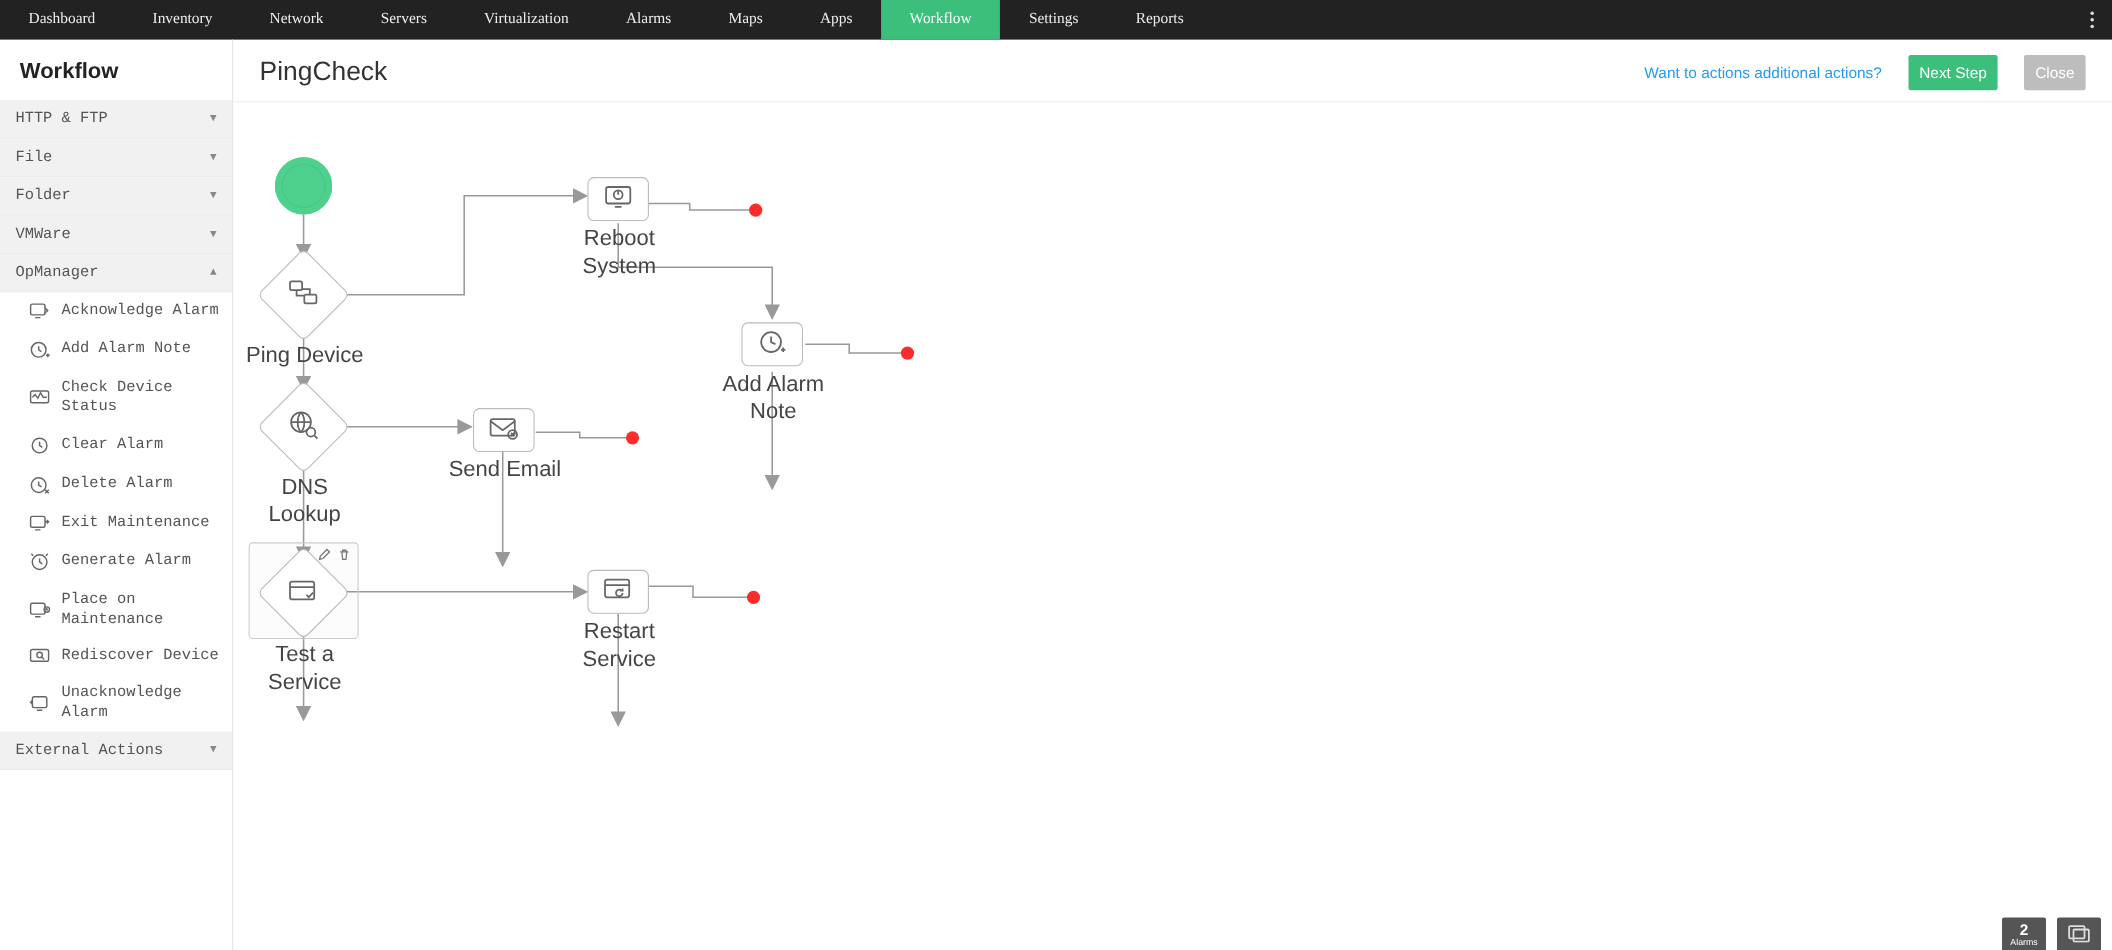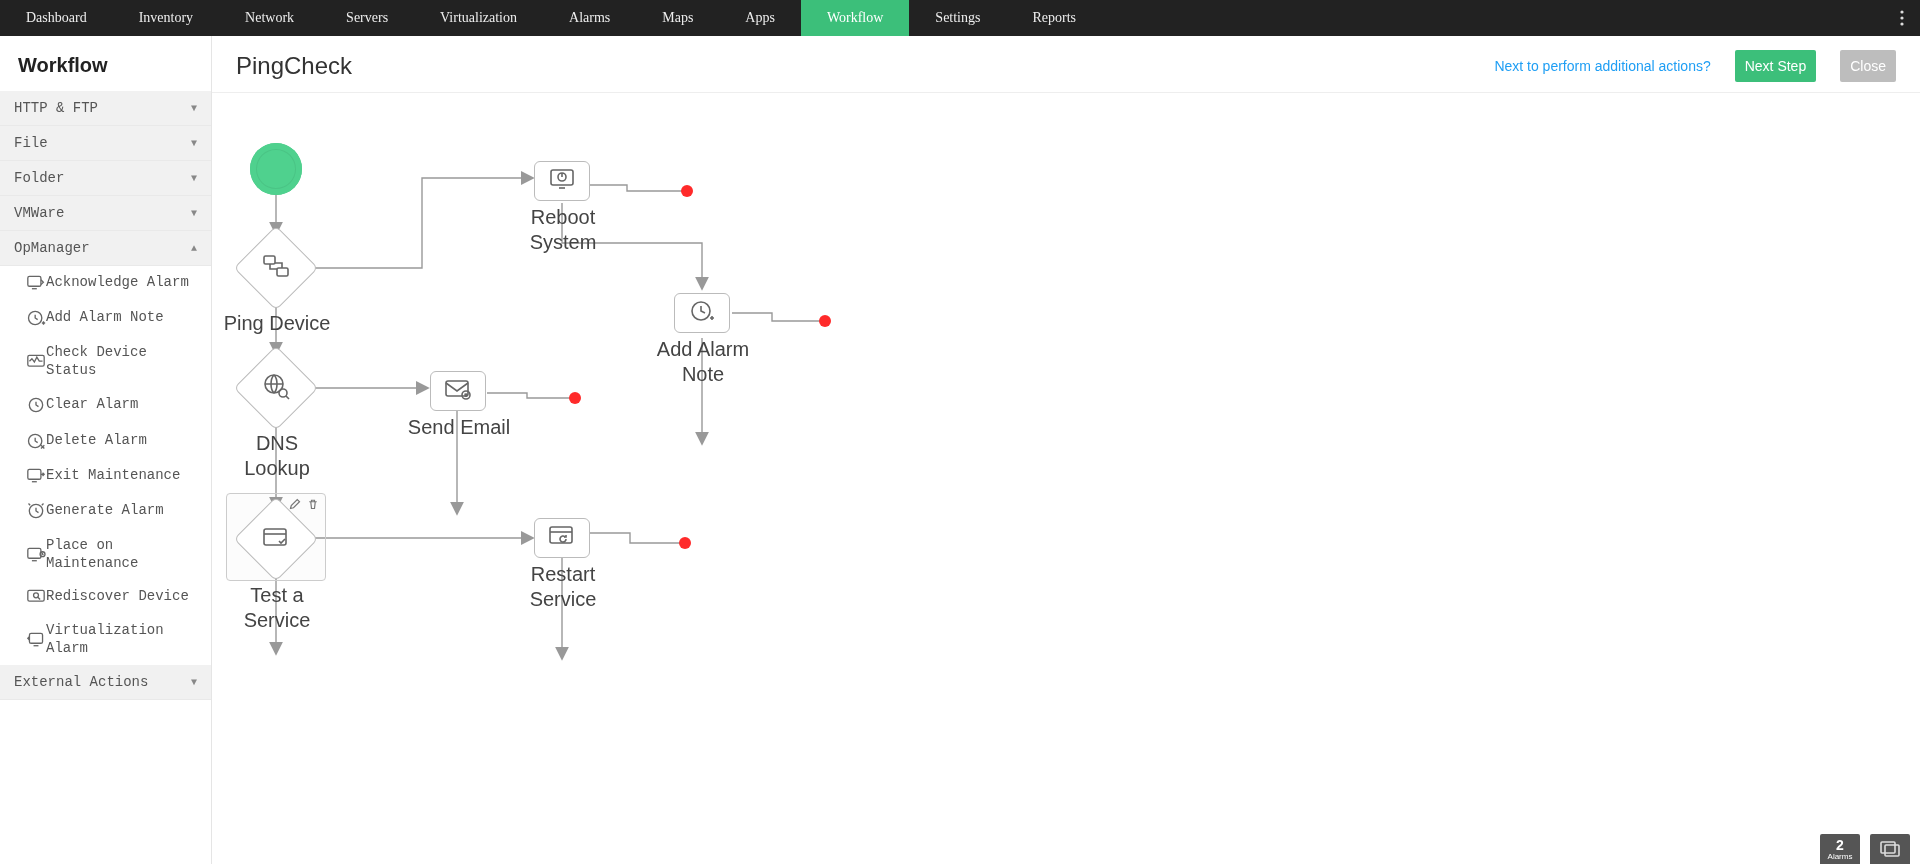--- a/index.html
+++ b/index.html
@@ -39,21 +39,21 @@
     font-size: 20px; font-weight: 600; padding: 18px 18px 14px 18px; color: #222;
   }
   .side-group {
     background: #f1f1f1; padding: 9px 14px; font-size: 14px; color: #555;
     display: flex; align-items: center; justify-content: space-between;
     border-bottom: 1px solid #e9e9e9; cursor: pointer;
   }
   .side-group .chev { font-size: 10px; color: #888; }
   .side-items { background: #fff; }
   .side-item {
-    display: flex; align-items: center; 
+    display: flex; align-items: center; gap: 10px;
     padding: 8px 12px 8px 26px; font-size: 14px; color: #555; cursor: grab;
     line-height: 1.25;
   }
   .side-item .icn { flex: 0 0 20px; display: flex; justify-content: center; }
   .side-item svg { stroke: #666; fill: none; stroke-width: 1.6; }
 
   
   .main { flex: 1; display: flex; flex-direction: column; min-width: 0; position: relative; }
   .mainhead {
     display: flex; align-items: center; padding: 14px 24px 10px 24px;
@@ -272,34 +272,34 @@
           <span>Rediscover Device</span>
         </div>
         <div class="side-item">
           <span class="icn">
               <svg width="20" height="18" viewBox="0 0 24 22">
                 <rect x="4" y="3" width="16" height="12" rx="2"></rect>
                 <path d="M9 18h6"></path>
                 <path d="M4 9l-2 0M4 7l-2 2 2 2"></path>
               </svg>
             </span>
-          <span>Virtualization Alarm</span>
+          <span>Unacknowledge Alarm</span>
         </div>
       </div>
       <div class="side-group">
         <span>External Actions</span>
         <span class="chev">▼</span>
       </div>
     </div>
   </div>
 
   <div class="main">
     <div class="mainhead">
       <h1>PingCheck</h1>
-      <span class="linkish">Next to perform additional actions?</span>
+      <span class="linkish">Want to actions additional actions?</span>
       <button class="btn primary">Next Step</button>
       <button class="btn muted">Close</button>
     </div>
 
     <div class="canvas-wrap">
       <div class="canvas">
 
         <svg class="wires">
           <defs>
             <marker id="ah" markerWidth="10" markerHeight="10" refX="8" refY="5" orient="auto">

